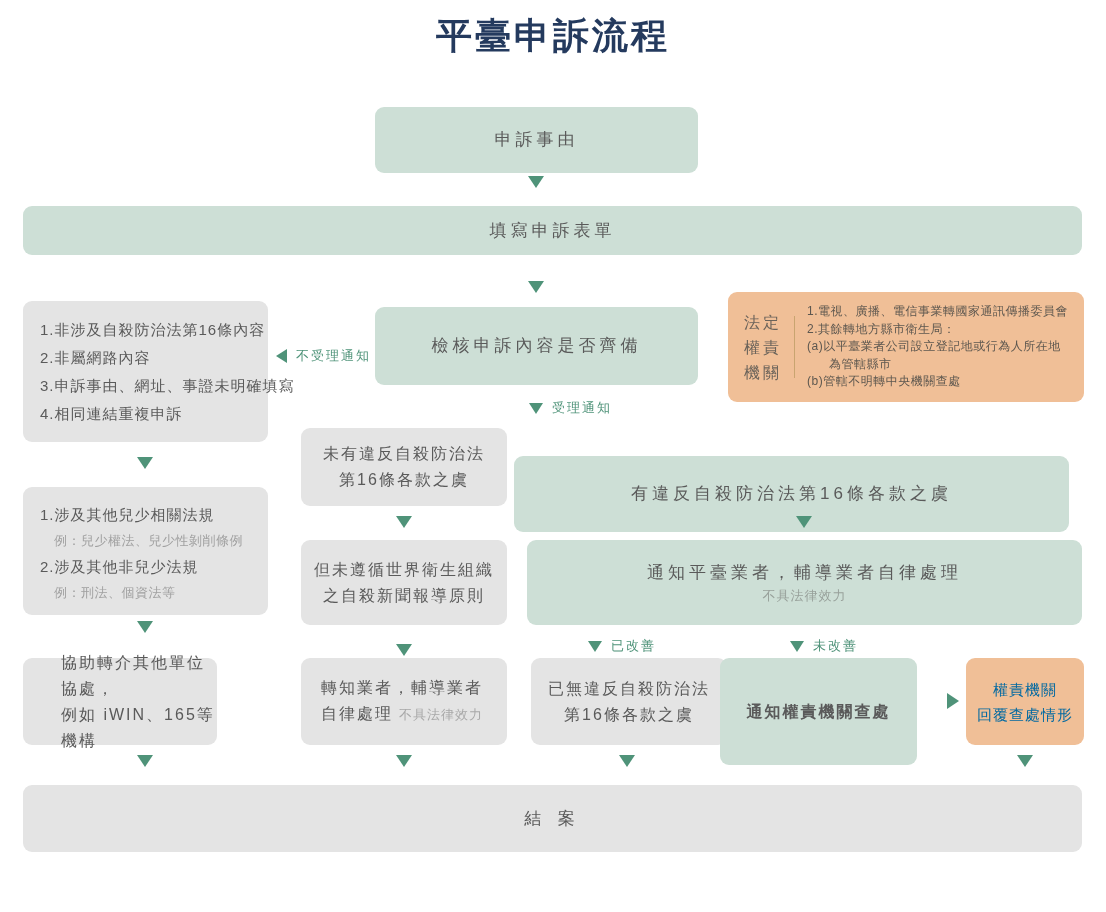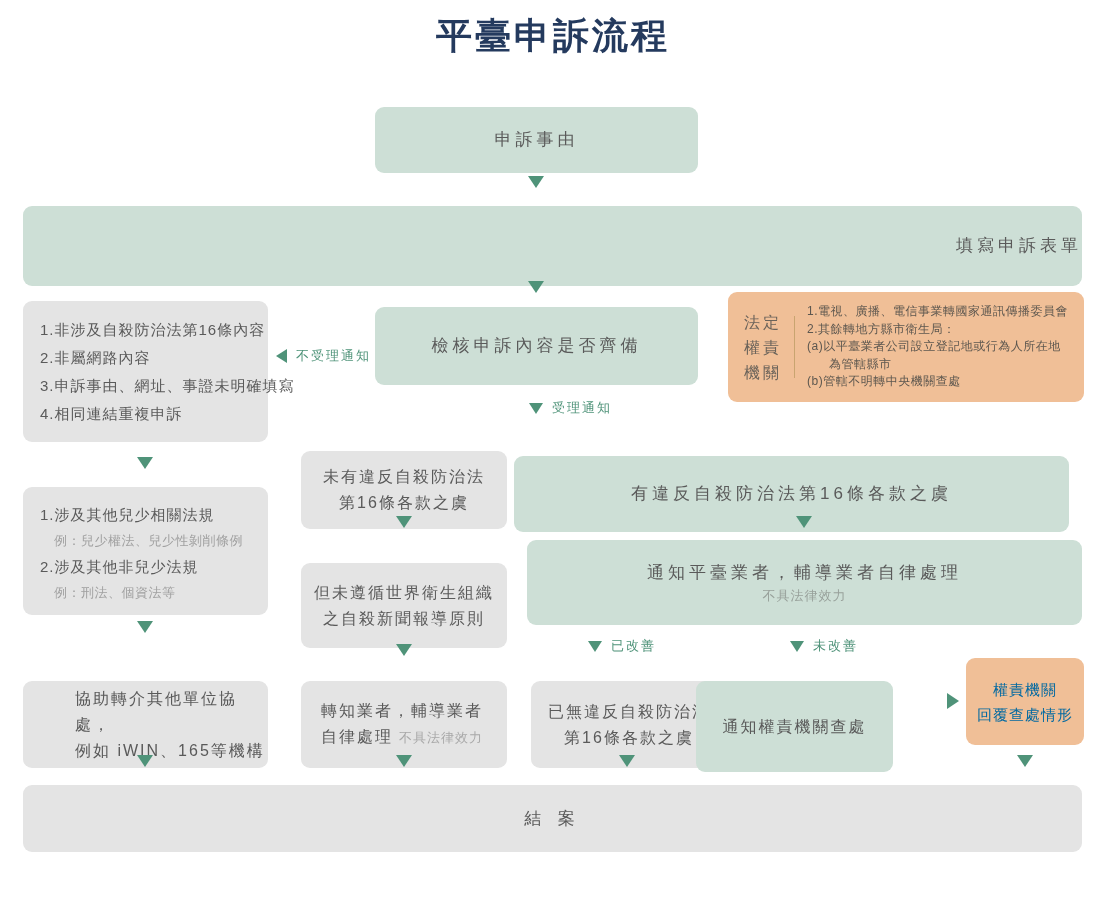--- a/index.html
+++ b/index.html
@@ -19,21 +19,21 @@
     align-items: center;
     justify-content: center;
     color: #5a5a5a;
     text-align: center;
     box-sizing: border-box;
   }
   .green  { background: #cddfd6; }
   .gray   { background: #e4e4e4; }
   .orange { background: #f0bf97; }
   .t-main   { font-size: 17px; letter-spacing: 4px; line-height: 26px; }
-  .t-main2  { font-size: 16px; letter-spacing: 2px; line-height: 26px; margin-top: 23px; }
+  .t-main2  { font-size: 16px; letter-spacing: 2px; line-height: 26px; }
   .t-sub    { font-size: 13px; letter-spacing: 1px; color: #98a19b; line-height: 20px; }
   .list-box {
     align-items: flex-start;
     text-align: right;
     padding-left: 17px;
     padding-right: 12px;
   }
   .list-box .li { font-size: 15px; line-height: 28px; letter-spacing: 1px; white-space: nowrap; }
   .list-box .li-sub { font-size: 13px; line-height: 24px; color: #a0a0a0; padding-left: 14px; letter-spacing: 0.5px; white-space: nowrap; }
   #title {
@@ -122,21 +122,21 @@
 <div id="stage">
 
   <div id="title">平臺申訴流程</div>
 
   <div class="box green t-main" style="left:375px; top:107px; width:323px; height:66px;">
     <span>申訴事由</span>
   </div>
 
   <div class="arr-down" style="left:528px; top:176px;"></div>
 
-  <div class="box green t-main" style="left:23px; top:206px; width:1059px; height:80px;align-items:flex-end;">
+  <div class="box green t-main" style="left:23px; top:206px; width:1059px; height:49px;">
     <span>填寫申訴表單</span>
   </div>
 
   <div class="arr-down" style="left:528px; top:281px;"></div>
 
   <div class="box green t-main" style="left:375px; top:307px; width:323px; height:78px;">
     <span>檢核申訴內容是否齊備</span>
   </div>
 
   <div class="edge-label" style="left:276px; top:347px;">
@@ -208,38 +208,38 @@
 
   <div class="edge-label" style="left:588px; top:637px;">
     <span class="tri-down"></span>
     <span>已改善</span>
   </div>
   <div class="edge-label" style="left:790px; top:637px;text-align:center;">
     <span class="tri-down"></span>
     <span>未改善</span>
   </div>
 
-  <div class="box gray t-main2 left-text" style="left:23px; top:658px; width:245px; height:87px; padding-left:52px;">
+  <div class="box gray t-main2 left-text" style="left:23px; top:658px; width:194px; height:87px; padding-left:38px;">
     <div>協助轉介其他單位協處，</div>
     <div>例如 iWIN、165等機構</div>
   </div>
 
   <div class="box gray t-main2 left-text" style="left:301px; top:658px; width:206px; height:87px; padding-left:20px;">
     <div>轉知業者，輔導業者</div>
     <div>
       <span>自律處理</span><span class="inline-light">不具法律效力</span>
     </div>
   </div>
 
   <div class="box gray t-main2" style="left:531px; top:658px; width:196px; height:87px;">
     <div>已無違反自殺防治法</div>
     <div>第16條各款之虞</div>
   </div>
 
-  <div class="box green t-main2" style="left:696px; top:658px; width:197px; height:91px;">
+  <div class="box green t-main2" style="left:720px; top:658px; width:197px; height:107px;font-weight:bold;">
     <span>通知權責機關查處</span>
   </div>
 
   <div class="arr-right" style="left:947px; top:693px;"></div>
 
   <div class="box orange" style="left:966px; top:658px; width:118px; height:87px; font-size:15px; letter-spacing:1px; line-height:25px; color:#0369a1;">
     <div>權責機關</div>
     <div>回覆查處情形</div>
   </div>
 

